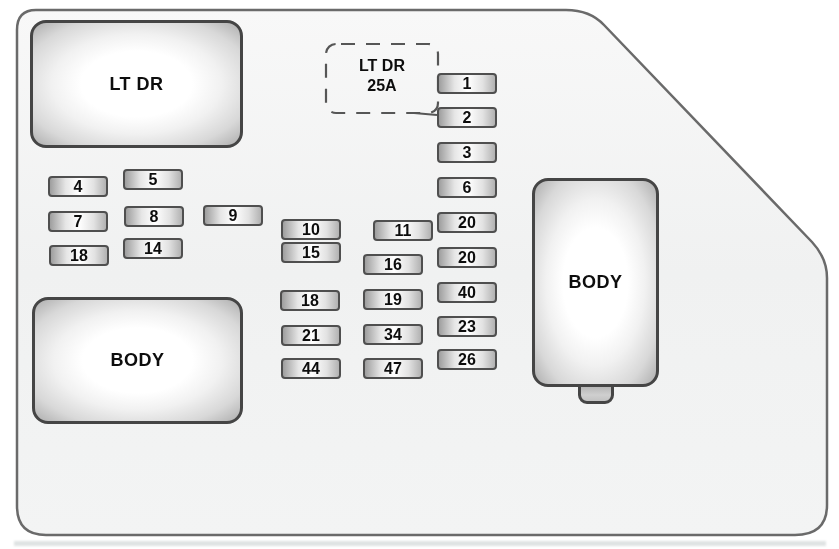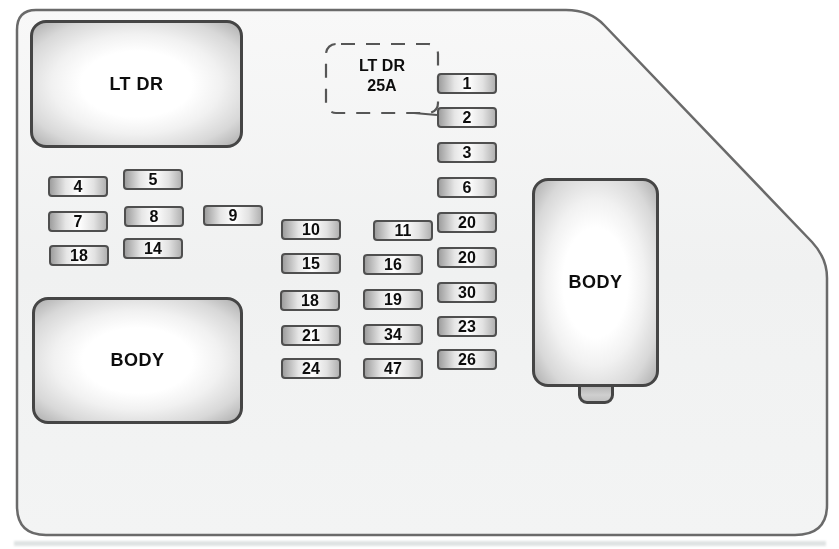--- a/index.html
+++ b/index.html
@@ -126,26 +126,26 @@
   <div class="fuse" style="left:123px;top:169px">5</div>
   <div class="fuse" style="left:437px;top:177px">6</div>
   <div class="fuse" style="left:48px;top:211px">7</div>
   <div class="fuse" style="left:124px;top:206px">8</div>
   <div class="fuse" style="left:203px;top:205px">9</div>
   <div class="fuse" style="left:281px;top:219px">10</div>
   <div class="fuse" style="left:373px;top:220px">11</div>
   <div class="fuse" style="left:437px;top:212px">20</div>
   <div class="fuse" style="left:49px;top:245px">18</div>
   <div class="fuse" style="left:123px;top:238px">14</div>
-  <div class="fuse" style="left:281px;top:253px">15</div>
+  <div class="fuse" style="left:281px;top:242px">15</div>
   <div class="fuse" style="left:363px;top:254px">16</div>
   <div class="fuse" style="left:437px;top:247px">20</div>
   <div class="fuse" style="left:280px;top:290px">18</div>
   <div class="fuse" style="left:363px;top:289px">19</div>
-  <div class="fuse" style="left:437px;top:282px">30</div>
+  <div class="fuse" style="left:437px;top:282px">40</div>
   <div class="fuse" style="left:281px;top:325px">21</div>
   <div class="fuse" style="left:363px;top:324px">34</div>
   <div class="fuse" style="left:437px;top:316px">23</div>
-  <div class="fuse" style="left:281px;top:358px">24</div>
+  <div class="fuse" style="left:281px;top:358px">44</div>
   <div class="fuse" style="left:363px;top:358px">47</div>
   <div class="fuse" style="left:437px;top:349px">26</div>
 
 </div>
 
 </body></html>

